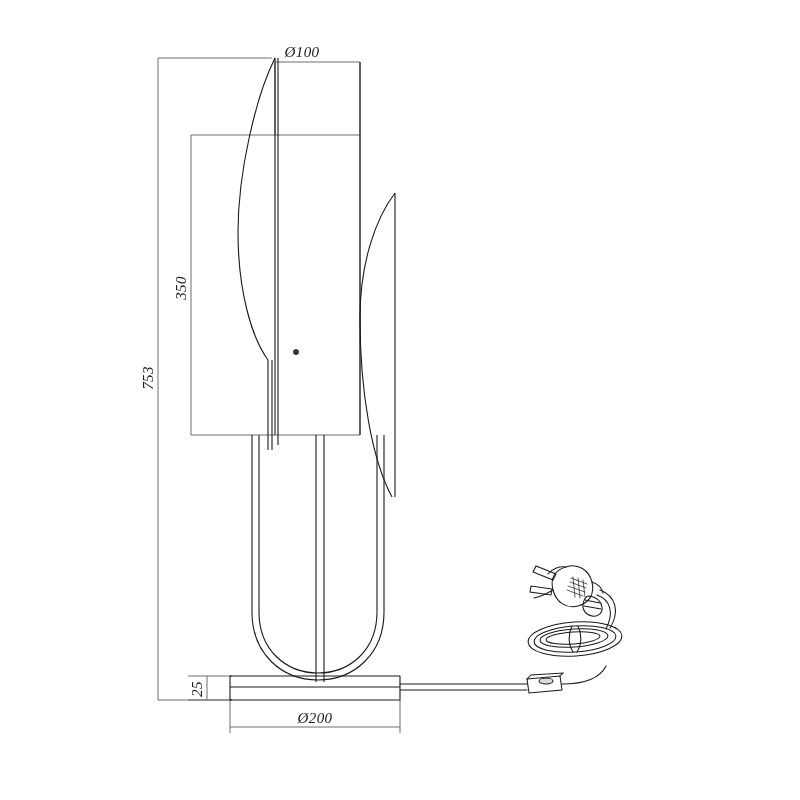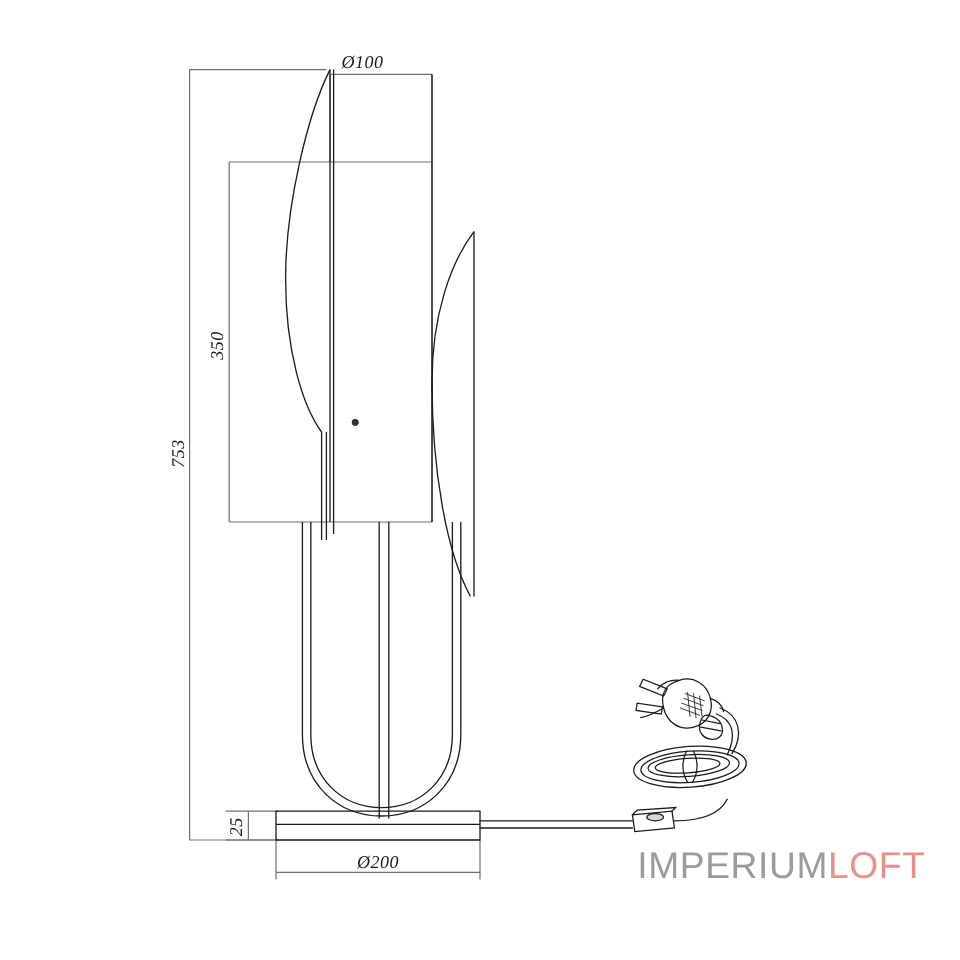--- a/index.html
+++ b/index.html
@@ -195,17 +195,14 @@
       <text class="dim-text" x="186" y="288" text-anchor="middle" transform="rotate(-90 186 288)">350</text>
 
       <text class="dim-text" x="153" y="378" text-anchor="middle" transform="rotate(-90 153 378)">753</text>
 
       <text class="dim-text" x="202" y="689" text-anchor="middle" transform="rotate(-90 202 689)">25</text>
 
       <text class="dim-text" x="315" y="723" text-anchor="middle">Ø200</text>
     </g>
   </svg>
 
-  <div id="brand-logo">
-    <span class="brand-primary">IMPERIUM</span><span class="brand-accent">LOFT</span>
-  </div>
 
 </div>
 
 </body></html>

